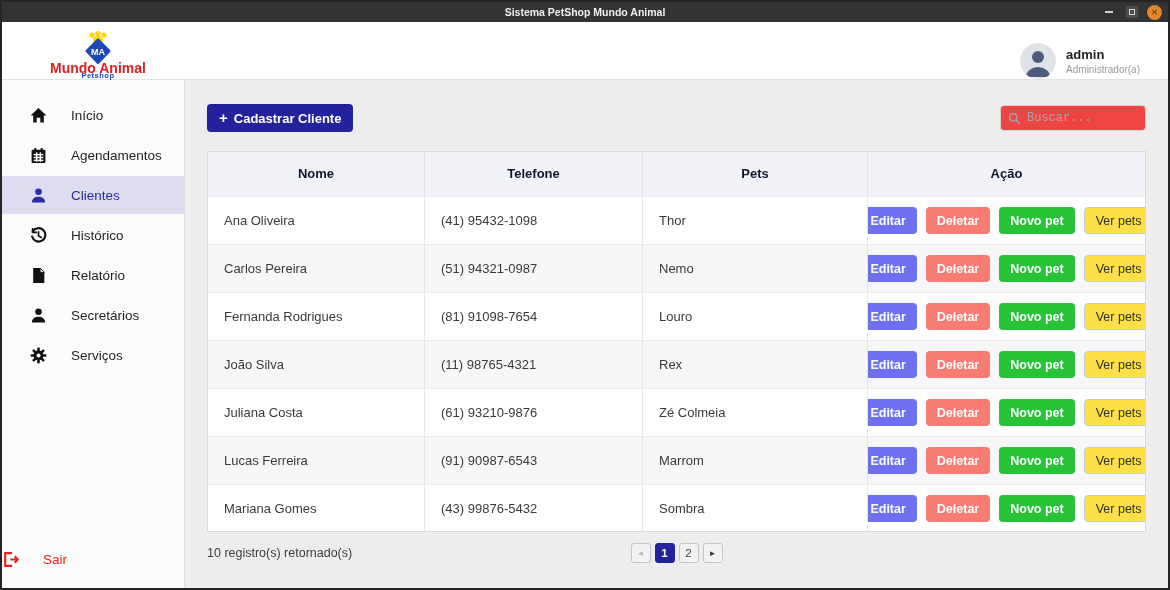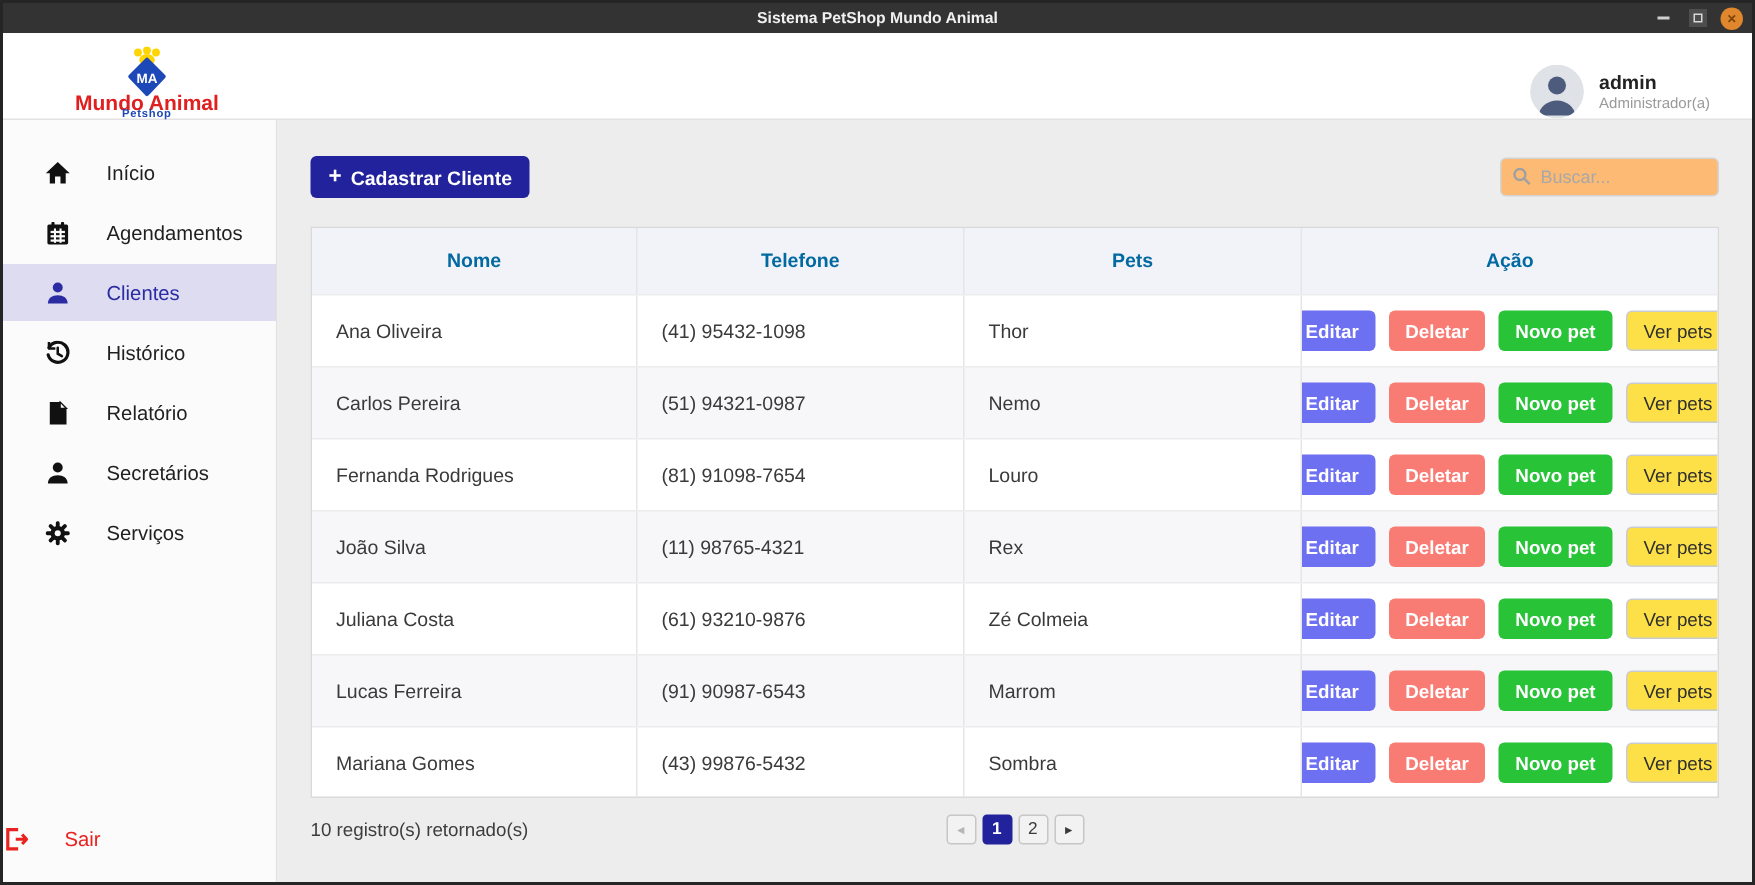--- a/index.html
+++ b/index.html
@@ -37,28 +37,28 @@
   .logout { margin-top:auto; margin-bottom:20px; display:flex; align-items:center; gap:24px; font-size:13.5px; color:#e8221f; cursor:pointer; }
   .logout .s-icon { width:17px; height:17px; display:flex; align-items:center; justify-content:center; color:#e8221f; }
 
   .main { flex:1; background:#ededee; padding:24px 22px 0 22px; min-width:0; }
 
   
   .toolbar { display:flex; align-items:center; justify-content:space-between; height:28px; }
   .add-btn { background:#22229c; color:#fff; border:none; border-radius:4px; height:28px; padding:0 12px; font-size:13px; font-weight:bold; display:flex; align-items:center; gap:6px; cursor:pointer; font-family:inherit; }
   .plus-glyph { font-size:15px; font-weight:bold; line-height:1; margin-top:-1px; }
   .search { position:relative; width:146px; }
-  .search input { width:100%; height:26px; border:1px solid #d4d4d4; border-radius:4px; background:#fdba74; padding:0 8px 0 26px; font-size:12px; color:#333; font-family:Liberation Sans, sans-serif; outline:none; }
+  .search input { width:100%; height:26px; border:1px solid #d4d4d4; border-radius:4px; background:#ef4444; padding:0 8px 0 26px; font-size:12px; color:#333; font-family:Liberation Mono, monospace; outline:none; }
   .search input::placeholder { color:#a8a8a8; }
   .search .mag { position:absolute; left:8px; top:6px; color:#a0a0a0; }
 
   
   .card { margin-top:19px; background:#fff; border:1px solid #d9d9d9; height:381px; overflow:hidden; }
   .tr { display:grid; grid-template-columns:216px 218px 225px 1fr; }
-  .thead .th { height:44px; line-height:44px; text-align:center; font-size:13px; font-weight:bold; color:#0369a1; background:#f1f3f8; }
+  .thead .th { height:44px; line-height:44px; text-align:center; font-size:13px; font-weight:bold; color:#0f172a; background:#f1f3f8; }
   .thead .th + .th { border-left:1px solid #e3e5ea; }
   .tbody .tr { border-top:1px solid #ececee; }
   .tbody .tr:nth-child(even) { background:#f7f7f9; }
   .td { height:47px; line-height:47px; font-size:13px; color:#3a3a3a; padding:0 16px; white-space:nowrap; overflow:hidden; }
   .td + .td { border-left:1px solid #e6e6e9; }
   .td-acao { display:flex; align-items:center; justify-content:center; gap:9px; line-height:normal; }
   .btn { border:none; border-radius:4px; height:27px; padding:0 11px; font-size:12.5px; font-weight:bold; color:#fff; cursor:pointer; font-family:inherit; }
   .btn-edit { background:#6e70f2; }
   .btn-del { background:#f97c74; }
   .btn-new { background:#28c337; }

